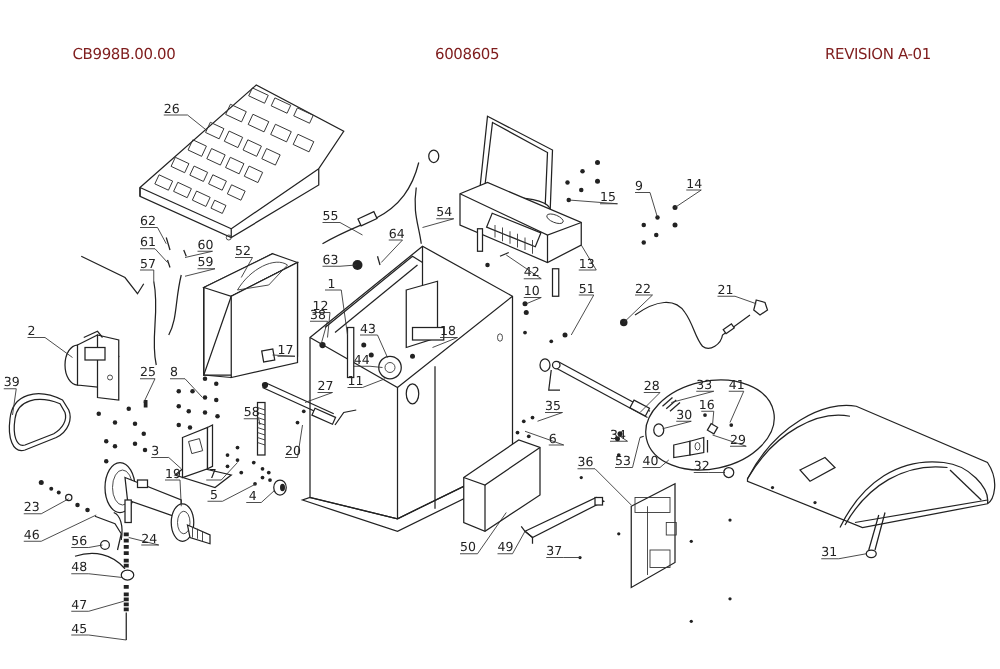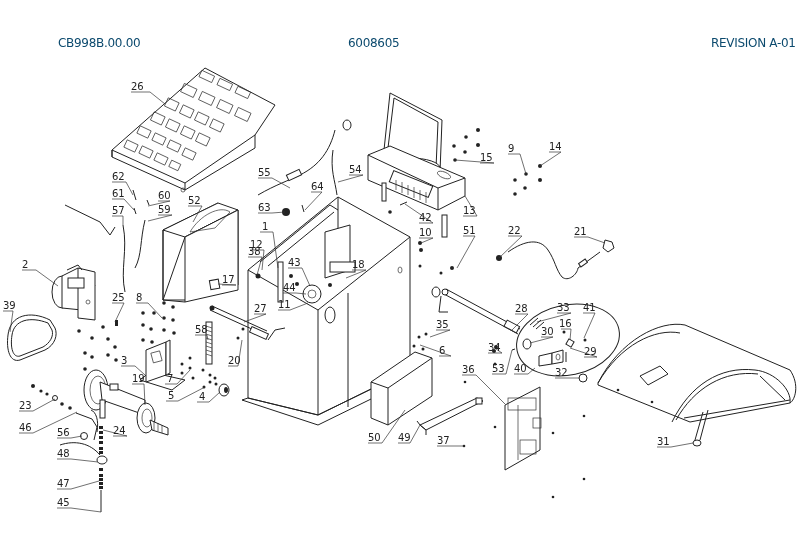--- a/index.html
+++ b/index.html
@@ -1,20 +1,20 @@
 <!DOCTYPE html>
 <html><head>
 <meta charset="utf-8">
 <style>
   html,body{margin:0;padding:0;background:#ffffff;}
   body{width:800px;height:535px;overflow:hidden;position:relative;font-family:"DejaVu Sans",sans-serif;}
-  .hdr{position:absolute;top:36px;font-size:12px;color:#0c4a6e;letter-spacing:-0.3px;}
+  .hdr{position:absolute;top:36px;font-size:12px;color:#7f1d1d;letter-spacing:-0.3px;}
   #hdr-left{left:58px;}
   #hdr-center{left:348px;}
-  #hdr-right{left:711px;text-align:center;}
+  #hdr-right{left:660px;text-align:center;}
   svg{position:absolute;left:0;top:0;}
   .ln{stroke:#222;stroke-width:1;fill:none;}
   .lt{stroke:#333;stroke-width:0.7;fill:none;}
   .fill{fill:#fff;stroke:#222;stroke-width:1;}
   .dot{fill:#222;}
   .lbl{font-family:"DejaVu Sans",sans-serif;font-size:10px;fill:#222;}
 </style>
 </head>
 <body>
 

